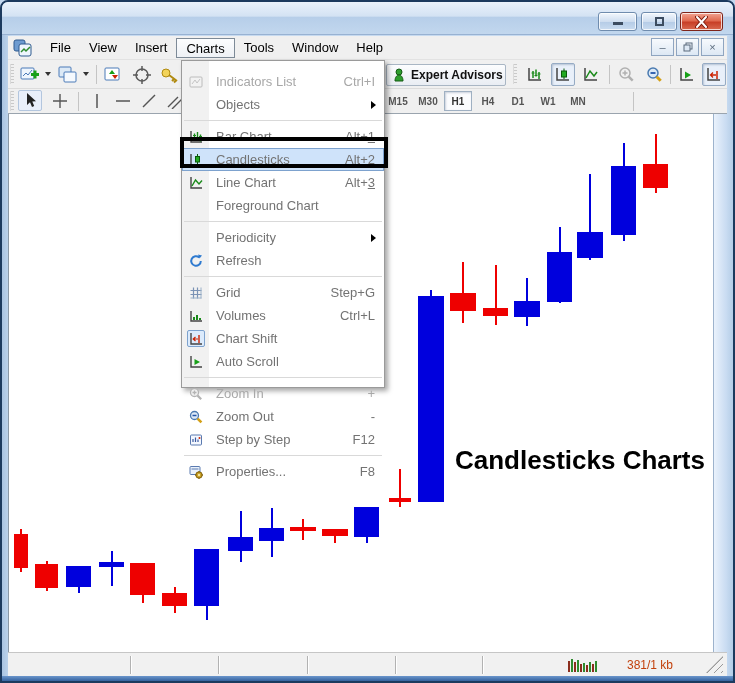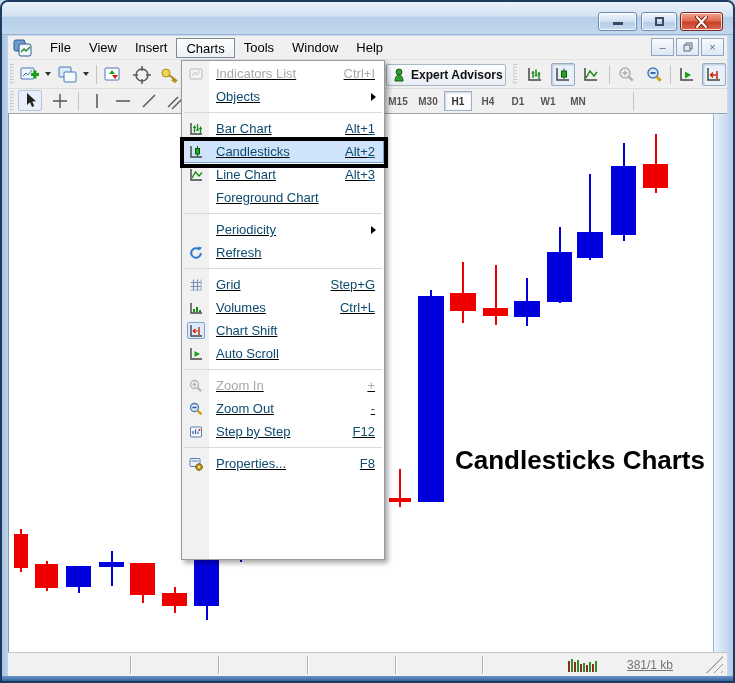--- a/index.html
+++ b/index.html
@@ -49,37 +49,37 @@
   
   .chart-canvas{position:absolute;left:8px;top:114px;width:705px;height:538px;background:#fff;
                 border-left:1px solid #8b99a7;overflow:hidden;}
   .vscroll{position:absolute;left:713px;top:114px;width:14px;height:538px;
            background:linear-gradient(to right,#eaf2fc,#c7daf1);border-left:1px solid #9db3cd;}
   .wick{position:absolute;width:2px;}
   .body{position:absolute;}
   .chart-label{position:absolute;font-size:26px;font-weight:bold;color:#000;letter-spacing:0;white-space:nowrap;}
 
   
-  .dropdown{position:absolute;left:181px;top:60px;width:204px;height:500px;background:#fff;
-            border:1px solid #9a9a9a;box-shadow:3px 3px 5px rgba(0,0,0,.35);z-index:50;padding:1px 0;text-decoration:underline;}
+  .dropdown{position:absolute;left:181px;top:60px;width:204px;height:328px;background:#fff;
+            border:1px solid #9a9a9a;box-shadow:3px 3px 5px rgba(0,0,0,.35);z-index:50;padding:9px 0;}
   .gutter{position:absolute;left:0;top:0;width:27px;height:100%;background:#f1f1f1;}
-  .mi{position:relative;height:23px;display:flex;align-items:center;font-size:13px;color:#0c4a6e;padding-left:34px;padding-right:9px;}
+  .mi{position:relative;height:23px;display:flex;align-items:center;font-size:13px;color:#737373;padding-left:34px;padding-right:9px;}
   .mi .ic{position:absolute;left:5px;top:3px;width:18px;height:17px;display:flex;align-items:center;justify-content:center;}
   .mi .ic.boxed{border:1px solid #7da2ce;background:#dcebfc;border-radius:2px;}
   .mi .sc{margin-left:auto;font-size:13px;}
   .mi.disabled{color:#a8a8a8;}
   .mi.selected{background:#cfe3fa;box-shadow:inset 0 0 0 1px #7da2ce;}
   .mi .sub{position:absolute;right:8px;top:8px;width:0;height:0;border-top:4px solid transparent;border-bottom:4px solid transparent;border-left:5px solid #000;}
   .msep{height:1px;background:#d9d9d9;margin:4px 2px;}
   .blackbox{position:absolute;left:180px;top:137px;width:208px;height:31px;border:4px solid #000;z-index:60;}
 
   
   .statusbar{position:absolute;left:8px;top:652px;width:719px;height:24px;background:#f1f1f1;border-top:1px solid #c6c6c6;}
   .sdiv{position:absolute;top:3px;width:1px;height:18px;background:#b2b2b2;box-shadow:1px 0 0 #fff;}
-  .sizetext{position:absolute;left:619px;top:5px;font-size:12px;color:#737373;text-decoration:underline;}
+  .sizetext{position:absolute;left:619px;top:5px;font-size:12px;color:#c2410c;}
   .grip{position:absolute;right:4px;bottom:3px;width:17px;height:17px;
         background:repeating-linear-gradient(135deg,transparent 0 2px,#9a9a9a 2px 3px,transparent 3px 5px);
         clip-path:polygon(100% 0,100% 100%,0 100%);}
   u{text-decoration:underline;}
 </style>
 </head>
 <body>
 
 <div id="screen">
   <div class="frame"></div>

